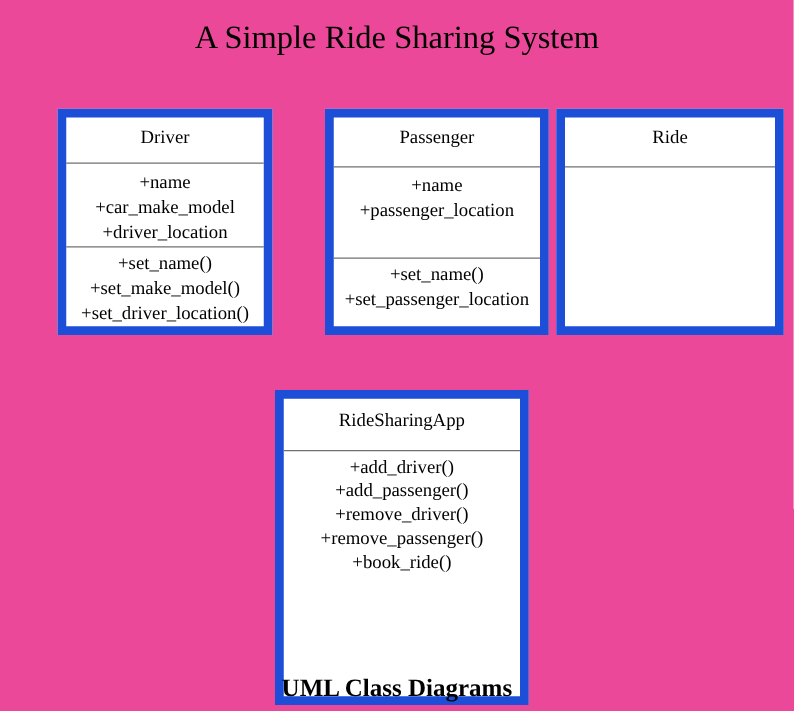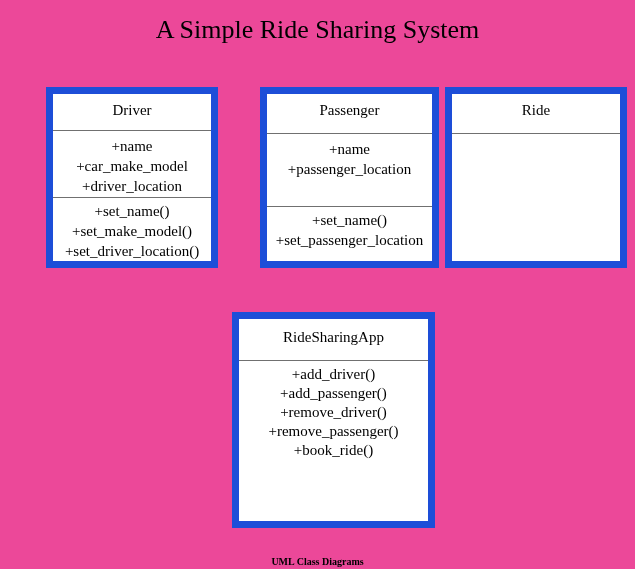--- a/index.html
+++ b/index.html
@@ -59,34 +59,33 @@
   .box-driver    { left: 46px;  top: 87px;  width: 172px; height: 181px; }
   .box-passenger { left: 240px; top: 87px;  width: 179px; height: 181px; margin-left: 20px; }
   .box-ride      { left: 445px; top: 87px;  width: 182px; height: 181px; }
   .box-driver .uml-header,
   .box-passenger .uml-header,
   .box-ride .uml-header { height: 40px; }
   .box-driver .uml-attrs,
   .box-passenger .uml-attrs,
   .box-ride .uml-attrs { height: 73px; }
   
-  .box-app { left: 232px; top: 312px; width: 203px; height: 216px; }
+  .box-app { left: 220px; top: 312px; width: 203px; height: 252px; }
   .box-app .uml-header { height: 42px; padding-top: 8px; }
   .box-app .uml-attrs  { height: 77px; padding-top: 6px; }
   .box-app .uml-methods { line-height: 19px; padding-top: 4px; }
   .caption {
     position: absolute;
     top: 540px;
     left: 0;
     width: 100%;
     text-align: center;
-    font-size: 10px;
+    font-size: 20px;
     font-weight: bold;
     color: #000000;
-    margin-top: 16px;
   }
 </style>
 </head>
 <body>
 
 <div class="canvas">
 
   <div class="page-title">A Simple Ride Sharing System</div>
 
   <div class="uml-box box-driver">

